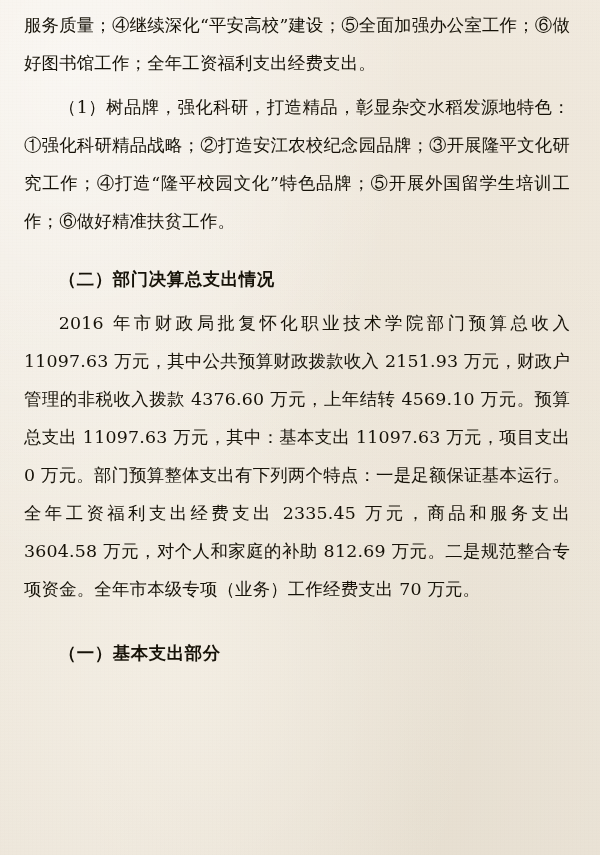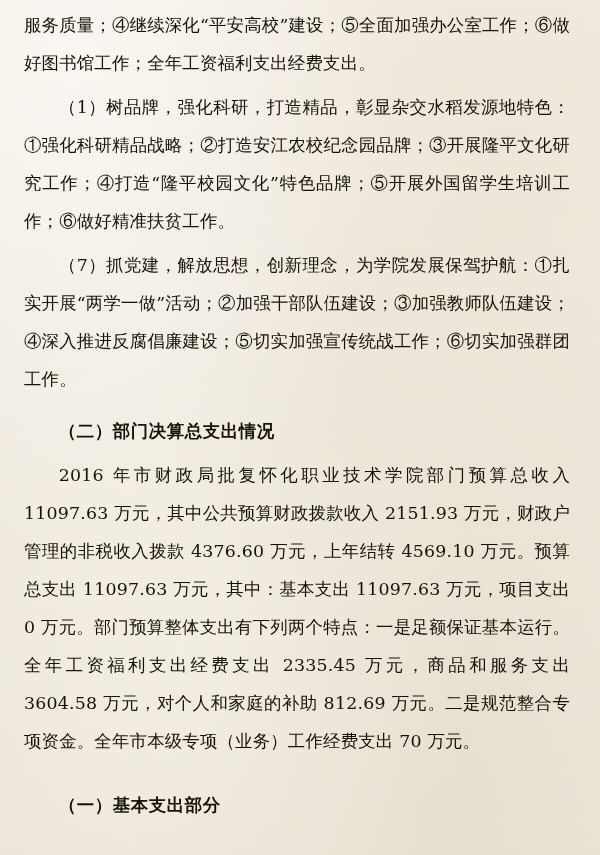--- a/index.html
+++ b/index.html
@@ -79,21 +79,20 @@
 <div class="page">
 
   <p class="noindent">服务质量；④继续深化“平安高校”建设；⑤全面加强办公室工作；⑥做好图书馆工作；全年工资福利支出经费支出。</p>
 
   <div class="gap-sm"></div>
 
   <p class="indent">（1）树品牌，强化科研，打造精品，彰显杂交水稻发源地特色：①强化科研精品战略；②打造安江农校纪念园品牌；③开展隆平文化研究工作；④打造“隆平校园文化”特色品牌；⑤开展外国留学生培训工作；⑥做好精准扶贫工作。</p>
 
   <div class="gap-sm"></div>
 
-  <p class="indent">（7）抓党建，解放思想，创新理念，为学院发展保驾护航：①扎实开展“两学一做”活动；②加强干部队伍建设；③加强教师队伍建设；④深入推进反腐倡廉建设；⑤切实加强宣传统战工作；⑥切实加强群团工作。</p>
 
   <div class="gap-md"></div>
 
   <p class="heading">（二）部门决算总支出情况</p>
 
   <div class="gap-sm"></div>
 
   <p class="indent">2016 年市财政局批复怀化职业技术学院部门预算总收入 11097.63 万元，其中公共预算财政拨款收入 2151.93 万元，财政户管理的非税收入拨款 4376.60 万元，上年结转 4569.10 万元。预算总支出 11097.63 万元，其中：基本支出 11097.63 万元，项目支出 0 万元。部门预算整体支出有下列两个特点：一是足额保证基本运行。全年工资福利支出经费支出 2335.45 万元，商品和服务支出 3604.58 万元，对个人和家庭的补助 812.69 万元。二是规范整合专项资金。全年市本级专项（业务）工作经费支出 70 万元。</p>
 
   <div class="gap-lg"></div>

